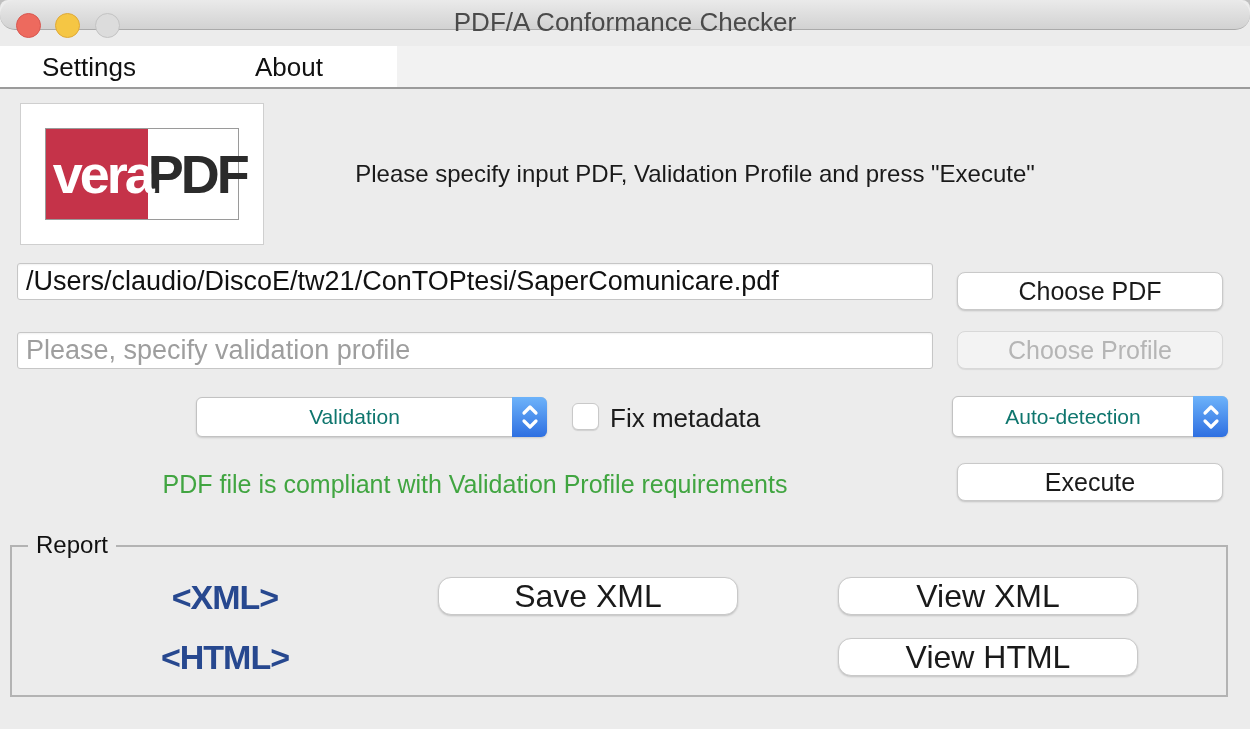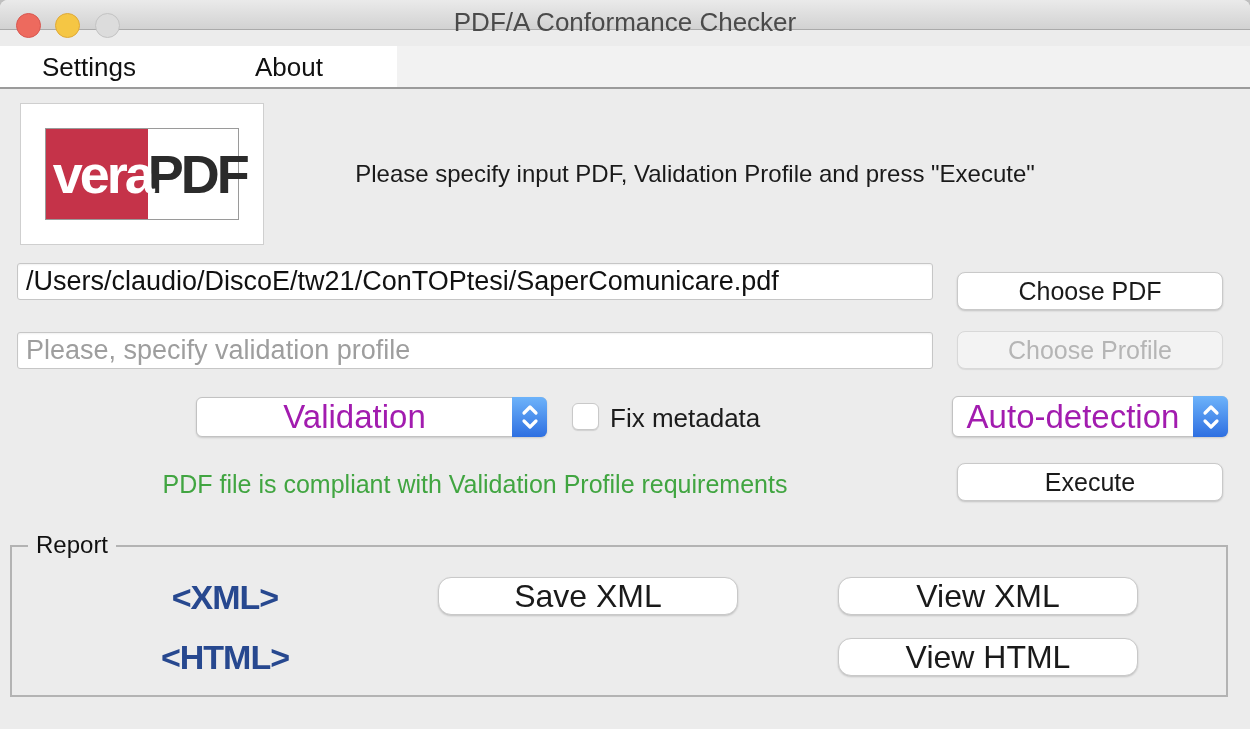--- a/index.html
+++ b/index.html
@@ -6,20 +6,21 @@
   *{box-sizing:border-box;font-family:"Liberation Sans","DejaVu Sans",sans-serif;}
   #app{
     position:relative;width:1250px;height:729px;background:#ececec;
     overflow:hidden;border-radius:8px 8px 0 0;
   }
   
   .titlebar{
     position:absolute;left:0;top:0;width:1250px;height:30px;
     background:linear-gradient(#eaeaea,#d2d2d2);
     border-bottom:1px solid #aaaaaa;
+    border-radius:16px;
   }
   .title{
     position:absolute;left:0;top:0;width:100%;height:45px;line-height:45px;
     text-align:center;font-size:26px;color:#4a4a4a;
   }
   .light{position:absolute;top:13px;width:25px;height:25px;border-radius:50%;}
   .light.close{left:16px;background:var(--light-close,#ed6a5e);border:1px solid #d85750;}
   .light.min{left:55px;background:var(--light-minimize,#f5c644);border:1px solid #dfa938;}
   .light.zoom{left:95px;background:var(--light-zoom,#dcdcdc);border:1px solid #c3c3c3;}
   
@@ -86,21 +87,21 @@
   .report-type-label{left:17px;top:397px;}
   .fix-metadata-label{left:610px;top:398px;font-size:26px;}
   .select{
     position:absolute;height:40px;background:#ffffff;border:1px solid #c2c2c2;
     border-radius:6px;box-shadow:0 1px 2px rgba(0,0,0,0.15);cursor:pointer;
   }
   .validation-select{left:196px;top:397px;width:351px;}
   .flavour-select{left:952px;top:396px;width:276px;height:41px;}
   .select-value{
     position:absolute;left:0;top:0;right:34px;height:100%;
-    display:flex;align-items:center;justify-content:center;font-size:33px;color:#a21caf;text-align:right;
+    display:flex;align-items:center;justify-content:center;font-size:21px;color:#0f766e;text-align:right;
   }
   .select-stepper{
     position:absolute;right:-1px;top:-1px;bottom:-1px;width:35px;
     background:linear-gradient(var(--select-blue-top,#6db3fa),var(--select-blue-bottom,#2e6fe1));
     border-radius:0 6px 6px 0;display:flex;align-items:center;justify-content:center;
   }
   .checkbox{
     position:absolute;left:572px;top:403px;width:27px;height:27px;
     background:#ffffff;border:1px solid #c9c9c9;border-radius:6px;
     box-shadow:0 1px 1px rgba(0,0,0,0.12);cursor:pointer;

